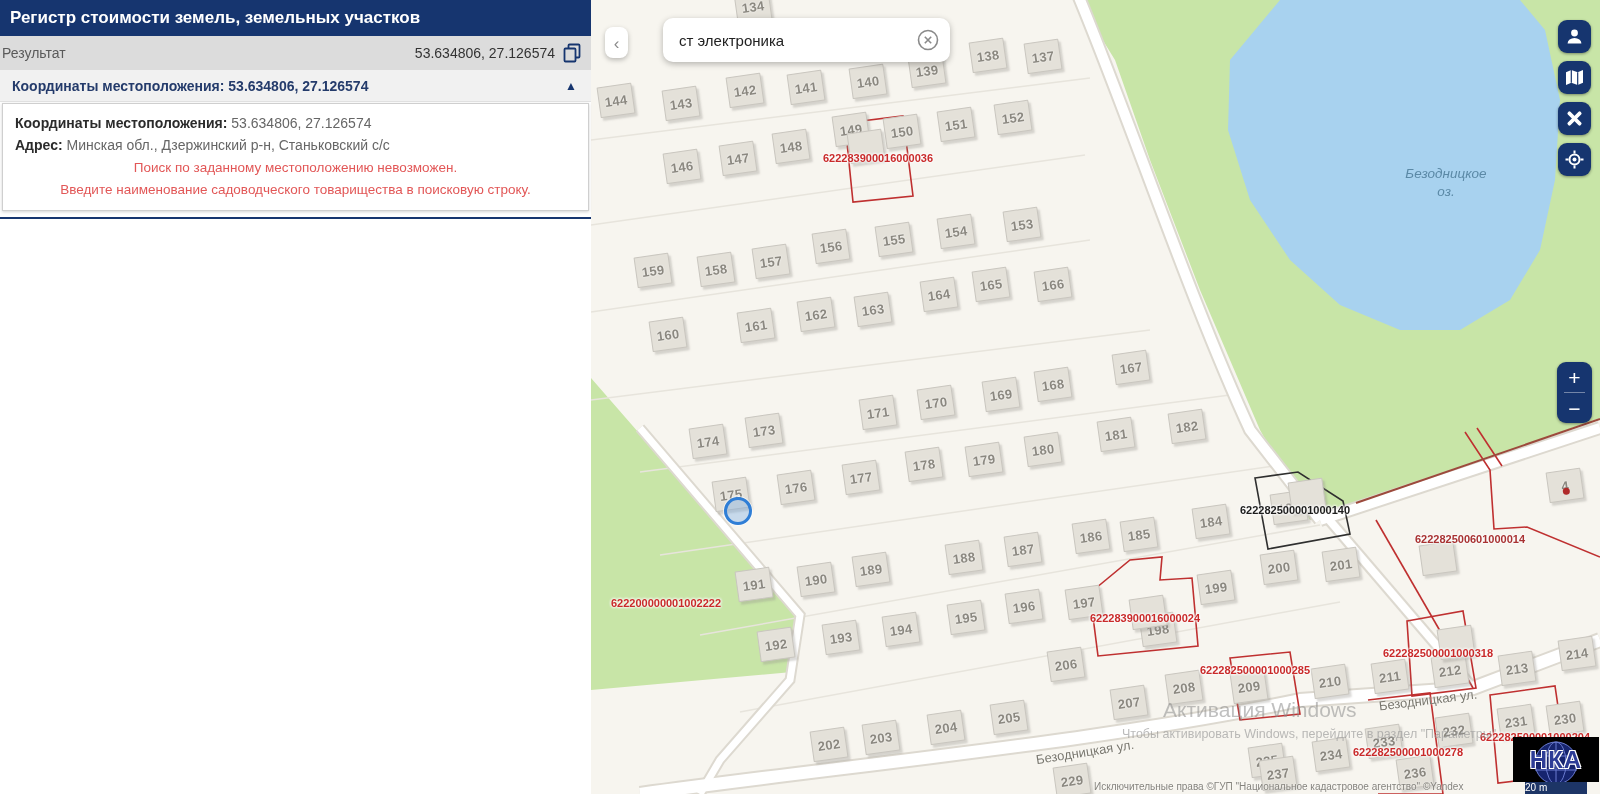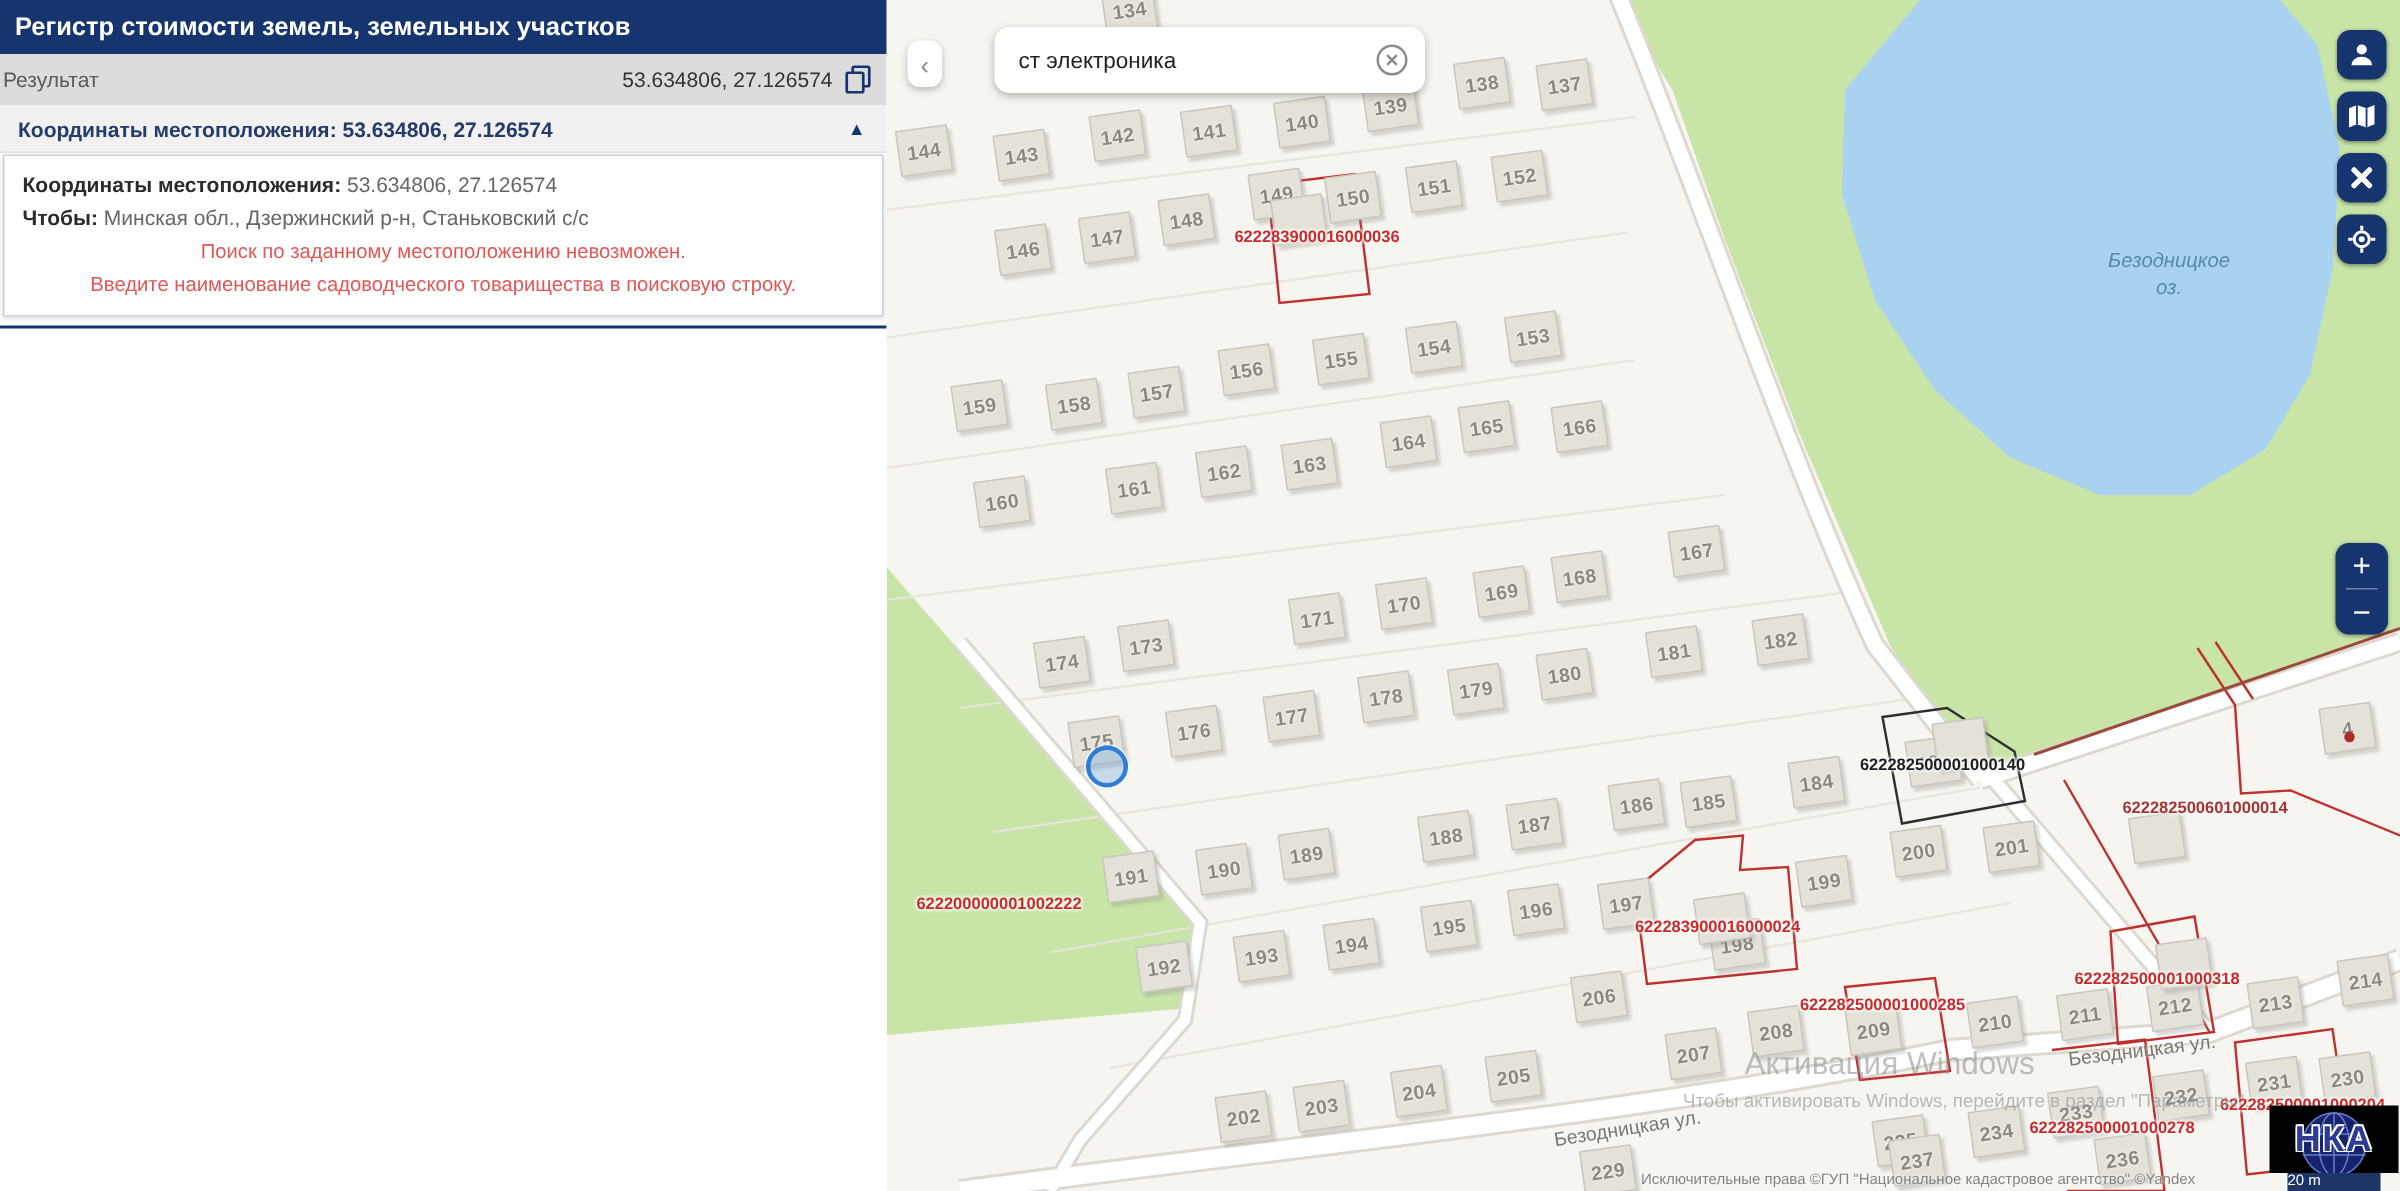--- a/index.html
+++ b/index.html
@@ -98,21 +98,21 @@
       <span class="spacer"></span>
       <span class="caret">▲</span>
     </div>
 
     <div class="card">
       <div class="row">
         <b>Координаты местоположения:</b>
         <span>53.634806, 27.126574</span>
       </div>
       <div class="row">
-        <b>Чтобы:</b>
+        <b>Адрес:</b>
         <span>Минская обл., Дзержинский р-н, Станьковский с/с</span>
       </div>
       <div class="warn">Поиск по заданному местоположению невозможен.</div>
       <div class="warn">Введите наименование садоводческого товарищества в поисковую строку.</div>
     </div>
 
     <div class="panel-divider"></div>
   </div>
 
   <div class="map">

